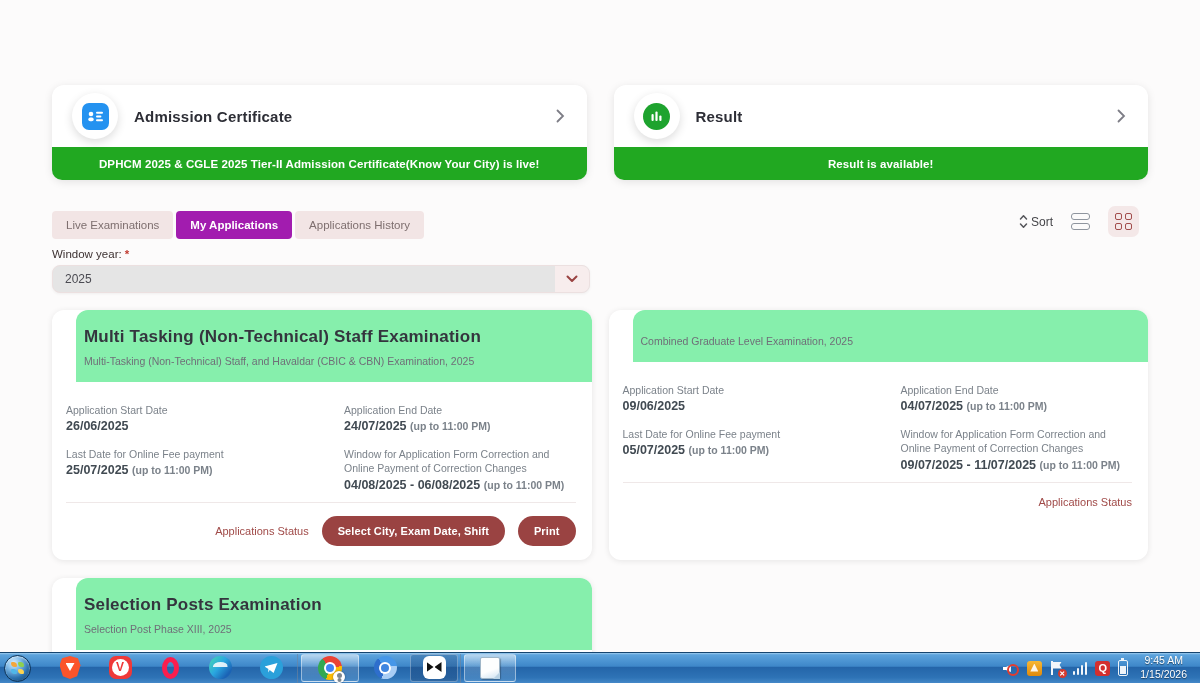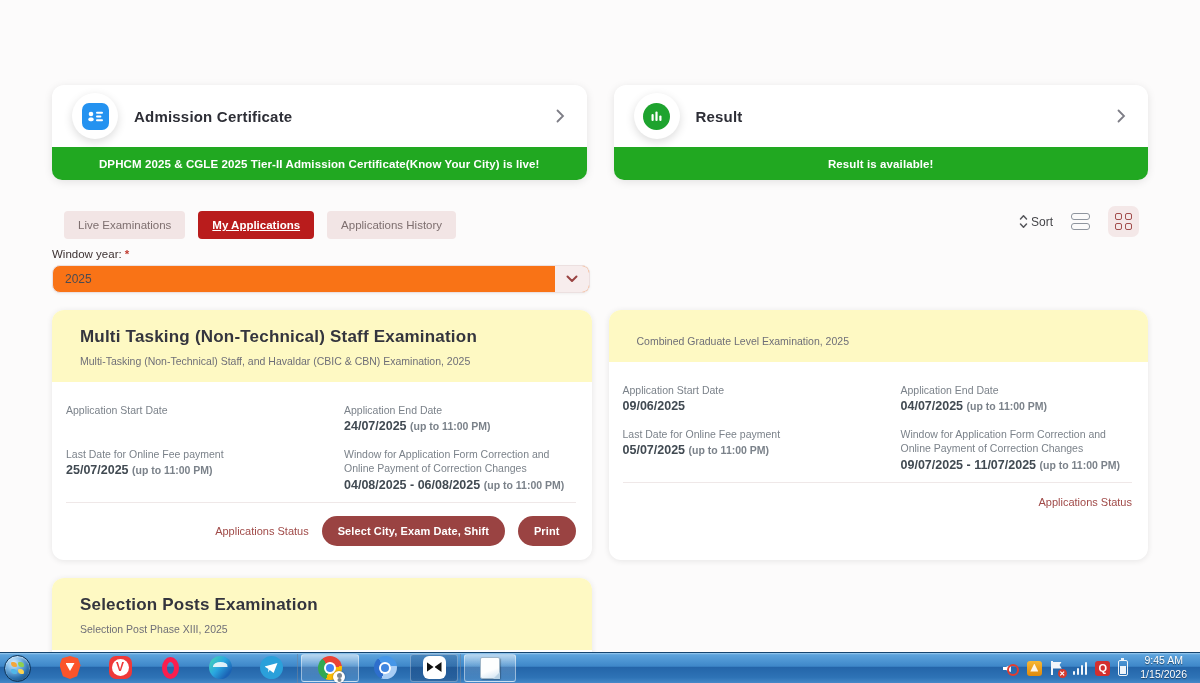--- a/index.html
+++ b/index.html
@@ -17,44 +17,44 @@
   .badge { width:46px; height:46px; border-radius:50%; background:#fff; box-shadow:0 3px 10px rgba(0,0,0,.14);
            display:flex; align-items:center; justify-content:center; margin-right:16px; flex:0 0 auto; }
   .qicon { width:27px; height:27px; border-radius:7px; display:flex; align-items:center; justify-content:center; }
   .qicon.blue { background:#2492f0; }
   .qicon.green { background:#1ea32e; border-radius:50%; }
   .qtitle { font-size:15px; font-weight:bold; color:#2d2e36; letter-spacing:.2px; }
   .qchev { margin-left:auto; color:#808089; }
   .qbanner { height:33px; background:#21a821; color:#fff; font-size:11.5px; font-weight:bold;
              display:flex; align-items:center; justify-content:center; border-radius:0 0 10px 10px; letter-spacing:.1px; }
   
-  .tabs { position:absolute; left:52px; top:211px; display:flex; gap:13px;margin-left:12px; }
+  .tabs { position:absolute; left:52px; top:211px; display:flex; gap:3px; }
   .tab { padding:8px 14px; font-size:11.5px; border-radius:4px; background:#f2e5e5; color:#7e6f6f; cursor:default; }
-  .tab.active { background:#b91c1c; color:#fff; font-weight:bold;text-decoration:underline; }
+  .tab.active { background:#a21caf; color:#fff; font-weight:bold; }
   
   .viewctl { position:absolute; top:206px; right:61px; display:flex; align-items:center; gap:16px; }
   .sortbox { display:flex; align-items:center; gap:3px; color:#454549; font-size:12px; }
   .listicon { display:flex; flex-direction:column; gap:3px; padding:2px; }
   .listicon span { width:19px; height:7px; border:1.6px solid #8f959e; border-radius:3px; display:block; }
   .gridbtn { width:31px; height:31px; border-radius:7px; background:#f4e8e8; display:grid;
              grid-template-columns:7px 7px; grid-template-rows:7px 7px; gap:3px; align-content:center; justify-content:center; }
   .gridbtn span { border:1.7px solid #a24d4c; border-radius:2px; }
   
   .year-label { position:absolute; left:52px; top:248px; font-size:11.5px; color:#3d3232; }
   .year-label b { color:#c03b30; margin-left:3px; }
-  .yearselect { position:absolute; left:52px; top:265px; width:538px; height:28px; background:#f97316;
+  .yearselect { position:absolute; left:52px; top:265px; width:538px; height:28px; background:#e5e5e5;
                 border:1px solid #ece0e0; border-radius:8px; box-shadow:0 1px 3px rgba(0,0,0,.05);
                 display:flex; align-items:center; font-size:12px; color:#4b4b52; padding-left:12px; }
   .yearselect .chevarea { margin-left:auto; width:34px; height:26px; border-radius:0 7px 7px 0; background:#f7eded;
                 display:flex; align-items:center; justify-content:center; }
   
   .examgrid { position:absolute; left:52px; top:310px; width:1096px; display:grid;
               grid-template-columns:1fr 1fr; column-gap:17px; row-gap:18px; }
   .ecard { border-radius:12px; background:#fff; box-shadow:0 1px 6px rgba(0,0,0,.09); height:250px; }
-  .ecard-head { background:#fef9c3; border-radius:12px 12px 0 0; padding:17px 16px 15px 28px; }
+  .ecard-head { background:#86efac; border-radius:12px 12px 0 0; padding:17px 16px 15px 8px;margin-left:24px; }
   .etitle { font-size:17px; font-weight:bold; color:#34353e; letter-spacing:.2px; }
   .esub { font-size:10.5px; color:#6f6f78; margin-top:8px; }
   .ecard-body { padding:21px 16px 0 14px; display:grid; grid-template-columns:262px 1fr; column-gap:16px; row-gap:14px; }
   .f-label { font-size:10.5px; color:#7b828a; line-height:1.35; }
   .f-value { font-size:12.5px; color:#414a52; font-weight:bold; margin-top:2px; }
   .f-note { font-size:10.5px; font-weight:bold; color:#7b828a; }
   .ediv { border-top:1px solid #efe8e8; margin:10px 16px 0 14px; }
   .efoot { display:flex; align-items:center; justify-content:flex-end; gap:13px; padding:13px 16px 0 14px; }
   .statuslink { color:#a04a48; font-size:11px; }
   .pill { background:#9a4342; color:#fff; font-size:11px; font-weight:bold; padding:9px 16px; border-radius:17px;
@@ -232,20 +232,21 @@
 <div class="examgrid">
 
   <div class="ecard">
     <div class="ecard-head">
       <div class="etitle">Multi Tasking (Non-Technical) Staff Examination</div>
       <div class="esub">Multi-Tasking (Non-Technical) Staff, and Havaldar (CBIC &amp; CBN) Examination, 2025</div>
     </div>
     <div class="ecard-body">
       <div>
         <div class="f-label">Application Start Date</div>
+        <div class="f-value"><span>26/06/2025</span> <span class="f-note"></span></div>
       </div>
       <div>
         <div class="f-label">Application End Date</div>
         <div class="f-value"><span>24/07/2025</span> <span class="f-note">(up to 11:00 PM)</span></div>
       </div>
       <div>
         <div class="f-label">Last Date for Online Fee payment</div>
         <div class="f-value"><span>25/07/2025</span> <span class="f-note">(up to 11:00 PM)</span></div>
       </div>
       <div>

